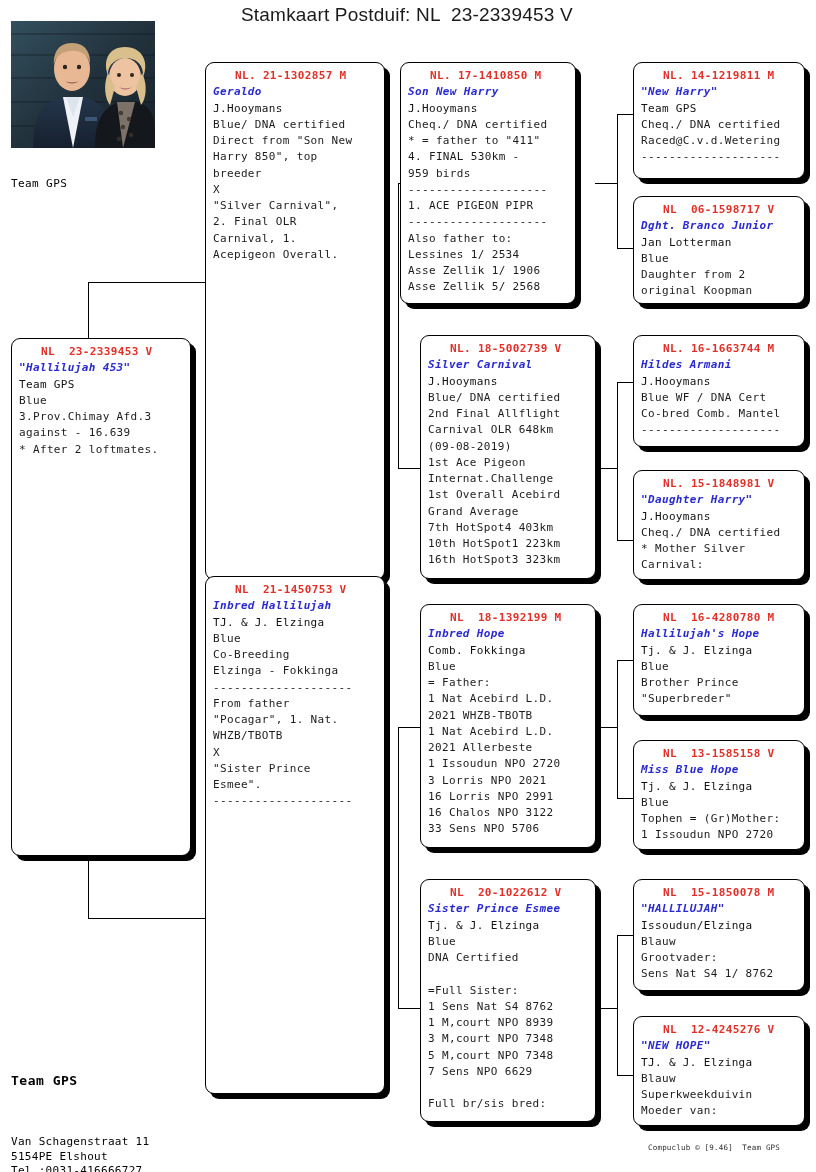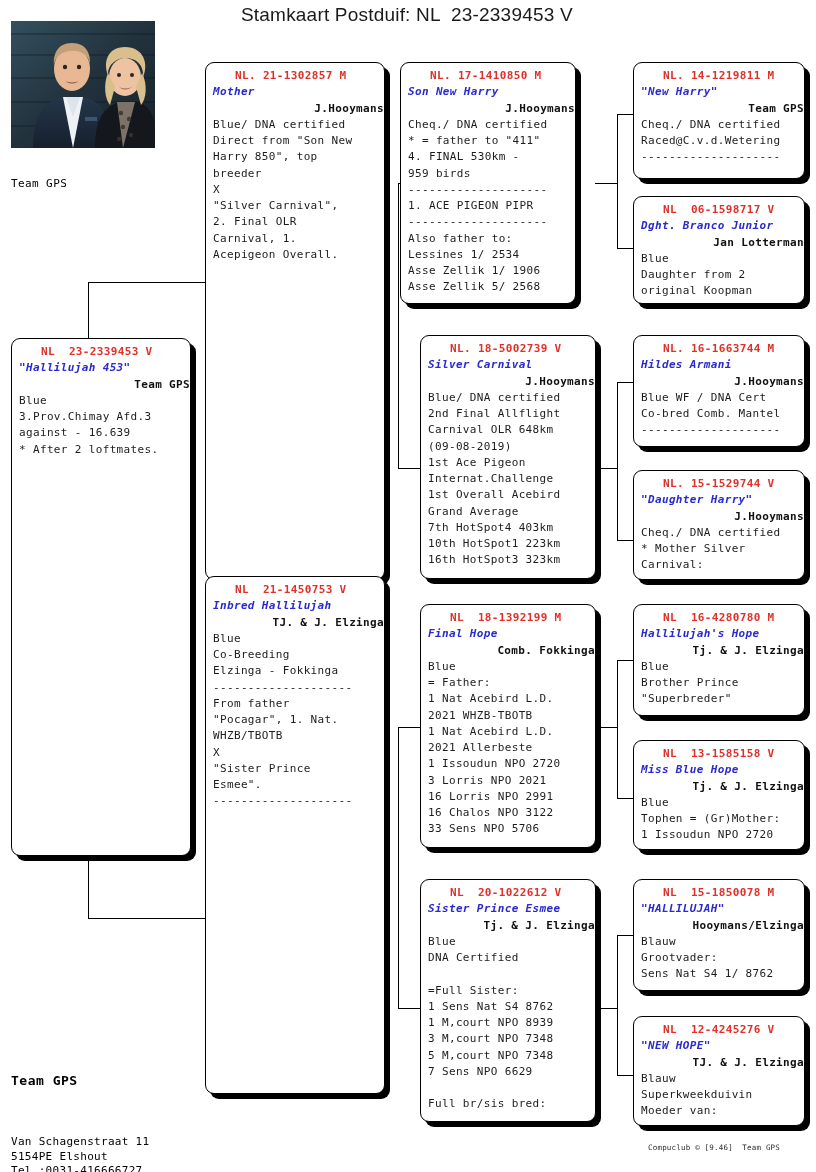--- a/index.html
+++ b/index.html
@@ -40,21 +40,21 @@
     border-radius:9px;box-sizing:border-box;
     box-shadow:5px 5px 0 0 #000;
     padding:5px 0 4px 7px;
     overflow:hidden;
   }
   .pbox .ln{
     font-size:11px;line-height:16.25px;white-space:pre;letter-spacing:.35px;
   }
   .pbox .ring{color:#e03029;font-weight:bold;padding-left:22px;}
   .pbox .pname{color:#2a2ad0;font-weight:bold;font-style:italic;}
-  .pbox .owner{font-weight:bold;color:#111;text-align:right;}
+  .pbox .owner{font-weight:normal;color:#111;}
   .pbox .txt{color:#1c1c1c;}
   
   .cline{position:absolute;background:#000;}
   .ch{height:1px;}
   .cv{width:1px;}
 </style>
 </head>
 <body>
 
 <div id="page-title">Stamkaart Postduif: NL  23-2339453 V</div>
@@ -149,21 +149,21 @@
   <div class="ln pname">"Hallilujah 453"</div>
   <div class="ln owner">Team GPS</div>
   <div class="ln txt" style="white-space:pre-line;">Blue
 3.Prov.Chimay Afd.3
 against -     16.639
 * After 2 loftmates.</div>
 </div>
 
 <div class="pbox" style="left:205px;top:62px;width:180px;height:518px;">
   <div class="ln ring">NL. 21-1302857 M</div>
-  <div class="ln pname">Mother</div>
+  <div class="ln pname">Geraldo</div>
   <div class="ln owner">J.Hooymans</div>
   <div class="ln txt" style="white-space:pre-line;">Blue/ DNA certified
 Direct from "Son New
 Harry 850", top
 breeder
 X
 "Silver Carnival",
 2. Final OLR
 Carnival, 1.
 Acepigeon Overall.</div>
@@ -215,21 +215,21 @@
 Internat.Challenge
 1st Overall Acebird
 Grand Average
 7th  HotSpot4  403km
 10th HotSpot1  223km
 16th HotSpot3  323km</div>
 </div>
 
 <div class="pbox" style="left:420px;top:604px;width:176px;height:244px;">
   <div class="ln ring">NL  18-1392199 M</div>
-  <div class="ln pname">Final Hope</div>
+  <div class="ln pname">Inbred Hope</div>
   <div class="ln owner">Comb. Fokkinga</div>
   <div class="ln txt" style="white-space:pre-line;">Blue
 = Father:
 1 Nat Acebird L.D.
 2021 WHZB-TBOTB
 1 Nat Acebird L.D.
 2021 Allerbeste
 1 Issoudun NPO  2720
 3 Lorris NPO    2021
 16 Lorris NPO   2991
@@ -275,21 +275,21 @@
 <div class="pbox" style="left:633px;top:335px;width:172px;height:112px;">
   <div class="ln ring">NL. 16-1663744 M</div>
   <div class="ln pname">Hildes Armani</div>
   <div class="ln owner">J.Hooymans</div>
   <div class="ln txt" style="white-space:pre-line;">Blue WF / DNA Cert
 Co-bred Comb. Mantel
 --------------------</div>
 </div>
 
 <div class="pbox" style="left:633px;top:470px;width:172px;height:110px;">
-  <div class="ln ring">NL. 15-1529744 V</div>
+  <div class="ln ring">NL. 15-1848981 V</div>
   <div class="ln pname">"Daughter Harry"</div>
   <div class="ln owner">J.Hooymans</div>
   <div class="ln txt" style="white-space:pre-line;">Cheq./ DNA certified
 * Mother Silver
 Carnival:</div>
 </div>
 
 <div class="pbox" style="left:633px;top:604px;width:172px;height:112px;">
   <div class="ln ring">NL  16-4280780 M</div>
   <div class="ln pname">Hallilujah's Hope</div>
@@ -304,21 +304,21 @@
   <div class="ln pname">Miss Blue Hope</div>
   <div class="ln owner">Tj. &amp; J. Elzinga</div>
   <div class="ln txt" style="white-space:pre-line;">Blue
 Tophen = (Gr)Mother:
 1 Issoudun NPO  2720</div>
 </div>
 
 <div class="pbox" style="left:633px;top:879px;width:172px;height:112px;">
   <div class="ln ring">NL  15-1850078 M</div>
   <div class="ln pname">"HALLILUJAH"</div>
-  <div class="ln owner">Hooymans/Elzinga</div>
+  <div class="ln owner">Issoudun/Elzinga</div>
   <div class="ln txt" style="white-space:pre-line;">Blauw
 Grootvader:
 Sens Nat S4  1/ 8762</div>
 </div>
 
 <div class="pbox" style="left:633px;top:1016px;width:172px;height:110px;">
   <div class="ln ring">NL  12-4245276 V</div>
   <div class="ln pname">"NEW HOPE"</div>
   <div class="ln owner">TJ. &amp; J. Elzinga</div>
   <div class="ln txt" style="white-space:pre-line;">Blauw

